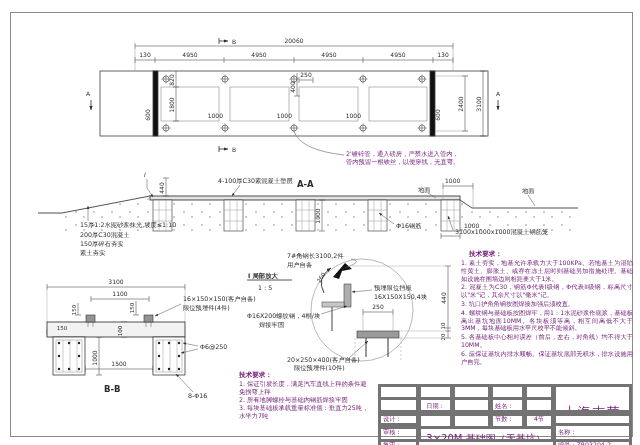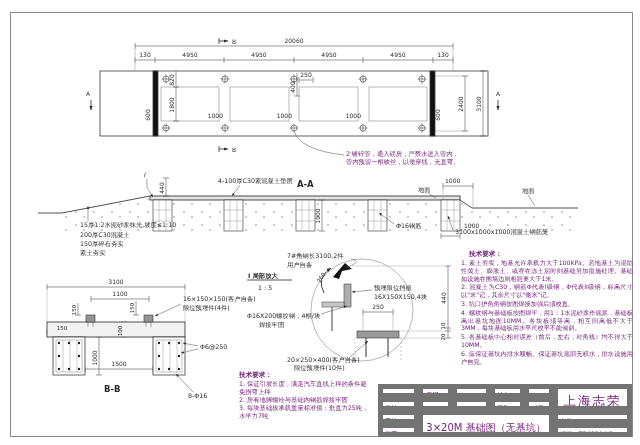--- a/index.html
+++ b/index.html
@@ -10,22 +10,22 @@
   svg{position:absolute;left:0;top:0;}
   svg text{fill:#2c2c2c;}
   .dim{font-size:6px;}
   .dimS{font-size:5.5px;}
   .lbl{font-size:6.3px;}
   .ttl{font-size:8.5px;font-weight:bold;}
   .blk{position:absolute;font-size:6.3px;line-height:8px;}
   .note-title{font-weight:bold;font-size:6.6px;margin-bottom:1px;}
   .tech{width:172px;}
   .tech .item{margin-bottom:1px;text-align:justify;line-height:7.8px;font-size:6.2px;}
-  .cell{position:absolute;border:5px solid #737373;box-sizing:border-box;
-        font-size:6.2px;line-height:11px;padding:0 2px;overflow:hidden;white-space:nowrap;}
+  .cell{position:absolute;border:3px solid #737373;box-sizing:border-box;
+        font-size:6.2px;line-height:11px;padding:13px 2px;overflow:hidden;white-space:nowrap;}
   .cell.center{text-align:center;}
   .company{font-size:12.5px;letter-spacing:2px;line-height:24px;text-align:center;}
 </style>
 </head>
 <body>
 
 <div id="sheet">
   <div id="frame"></div>
 
   <svg width="640" height="445" viewBox="0 0 640 445">

